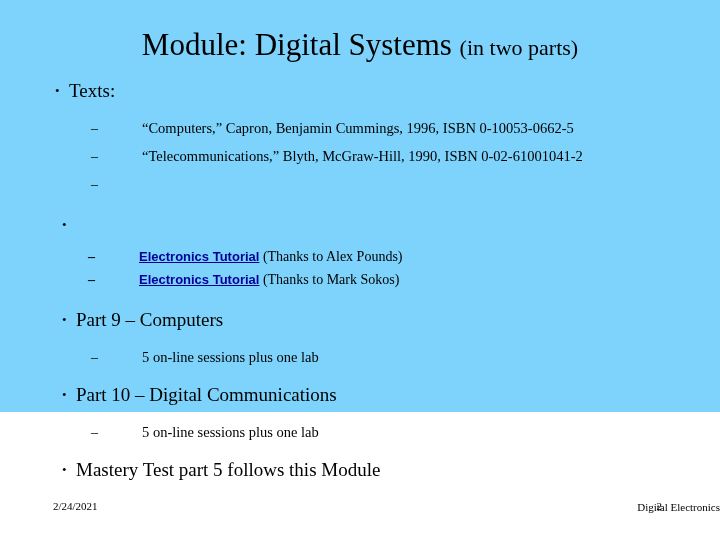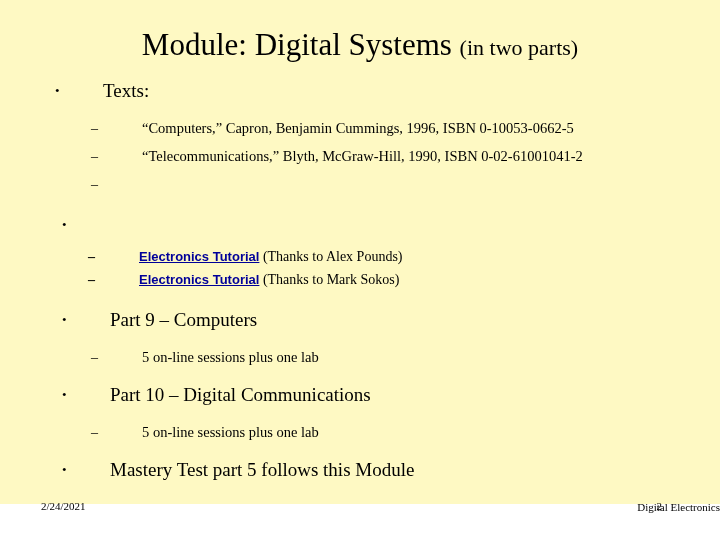--- a/index.html
+++ b/index.html
@@ -12,22 +12,22 @@
     height: 540px;
     overflow: hidden;
     font-family: "Liberation Serif", "DejaVu Serif", serif;
     color: #000000;
     position: relative;
   }
 
   .slide {
     position: relative;
     width: 720px;
-    height: 504px;
-    background: #fef9c3;
+    height: 412px;
+    background: #7dd3fc;
   }
 
   
   .title-block {
     position: absolute;
     left: 0;
     top: 27px;
     width: 720px;
     text-align: center;
     white-space: nowrap;
@@ -89,21 +89,21 @@
     flex: 1 1 auto;
   }
 
   
   .ind-b1 { padding-left: 55px; }      
   .ind-b2 { padding-left: 62px; }      
   .ind-s1 { padding-left: 91px; }      
   .ind-s2 { padding-left: 88px; }      
   .ind-s3 { padding-left: 91px; }      
 
-  .gap-b1 { margin-left: 34px; }       
+  .gap-b1 { }       
   .gap-s1 { margin-left: 37px; }
   .sub-wrap-wide { max-width: 530px; }
 
   .spacer-sm { height: 9px; }
   .spacer-md { height: 15px; }
   .spacer-lg { height: 18px; }
 
   
   a.link,
   .link {
@@ -125,21 +125,21 @@
     left: 0;
     top: 496px;
     width: 720px;
     height: 20px;
     font-size: 11px;
     line-height: 20px;
     color: #000000;
   }
   .footer .f-date {
     position: absolute;
-    left: 41px;
+    left: 53px;
     top: 0;
   }
   .footer .f-center {
     position: absolute;
     left: 0;
     top: 1px;
     width: 720px;
     text-align: right;
   }
   .footer .f-page {

